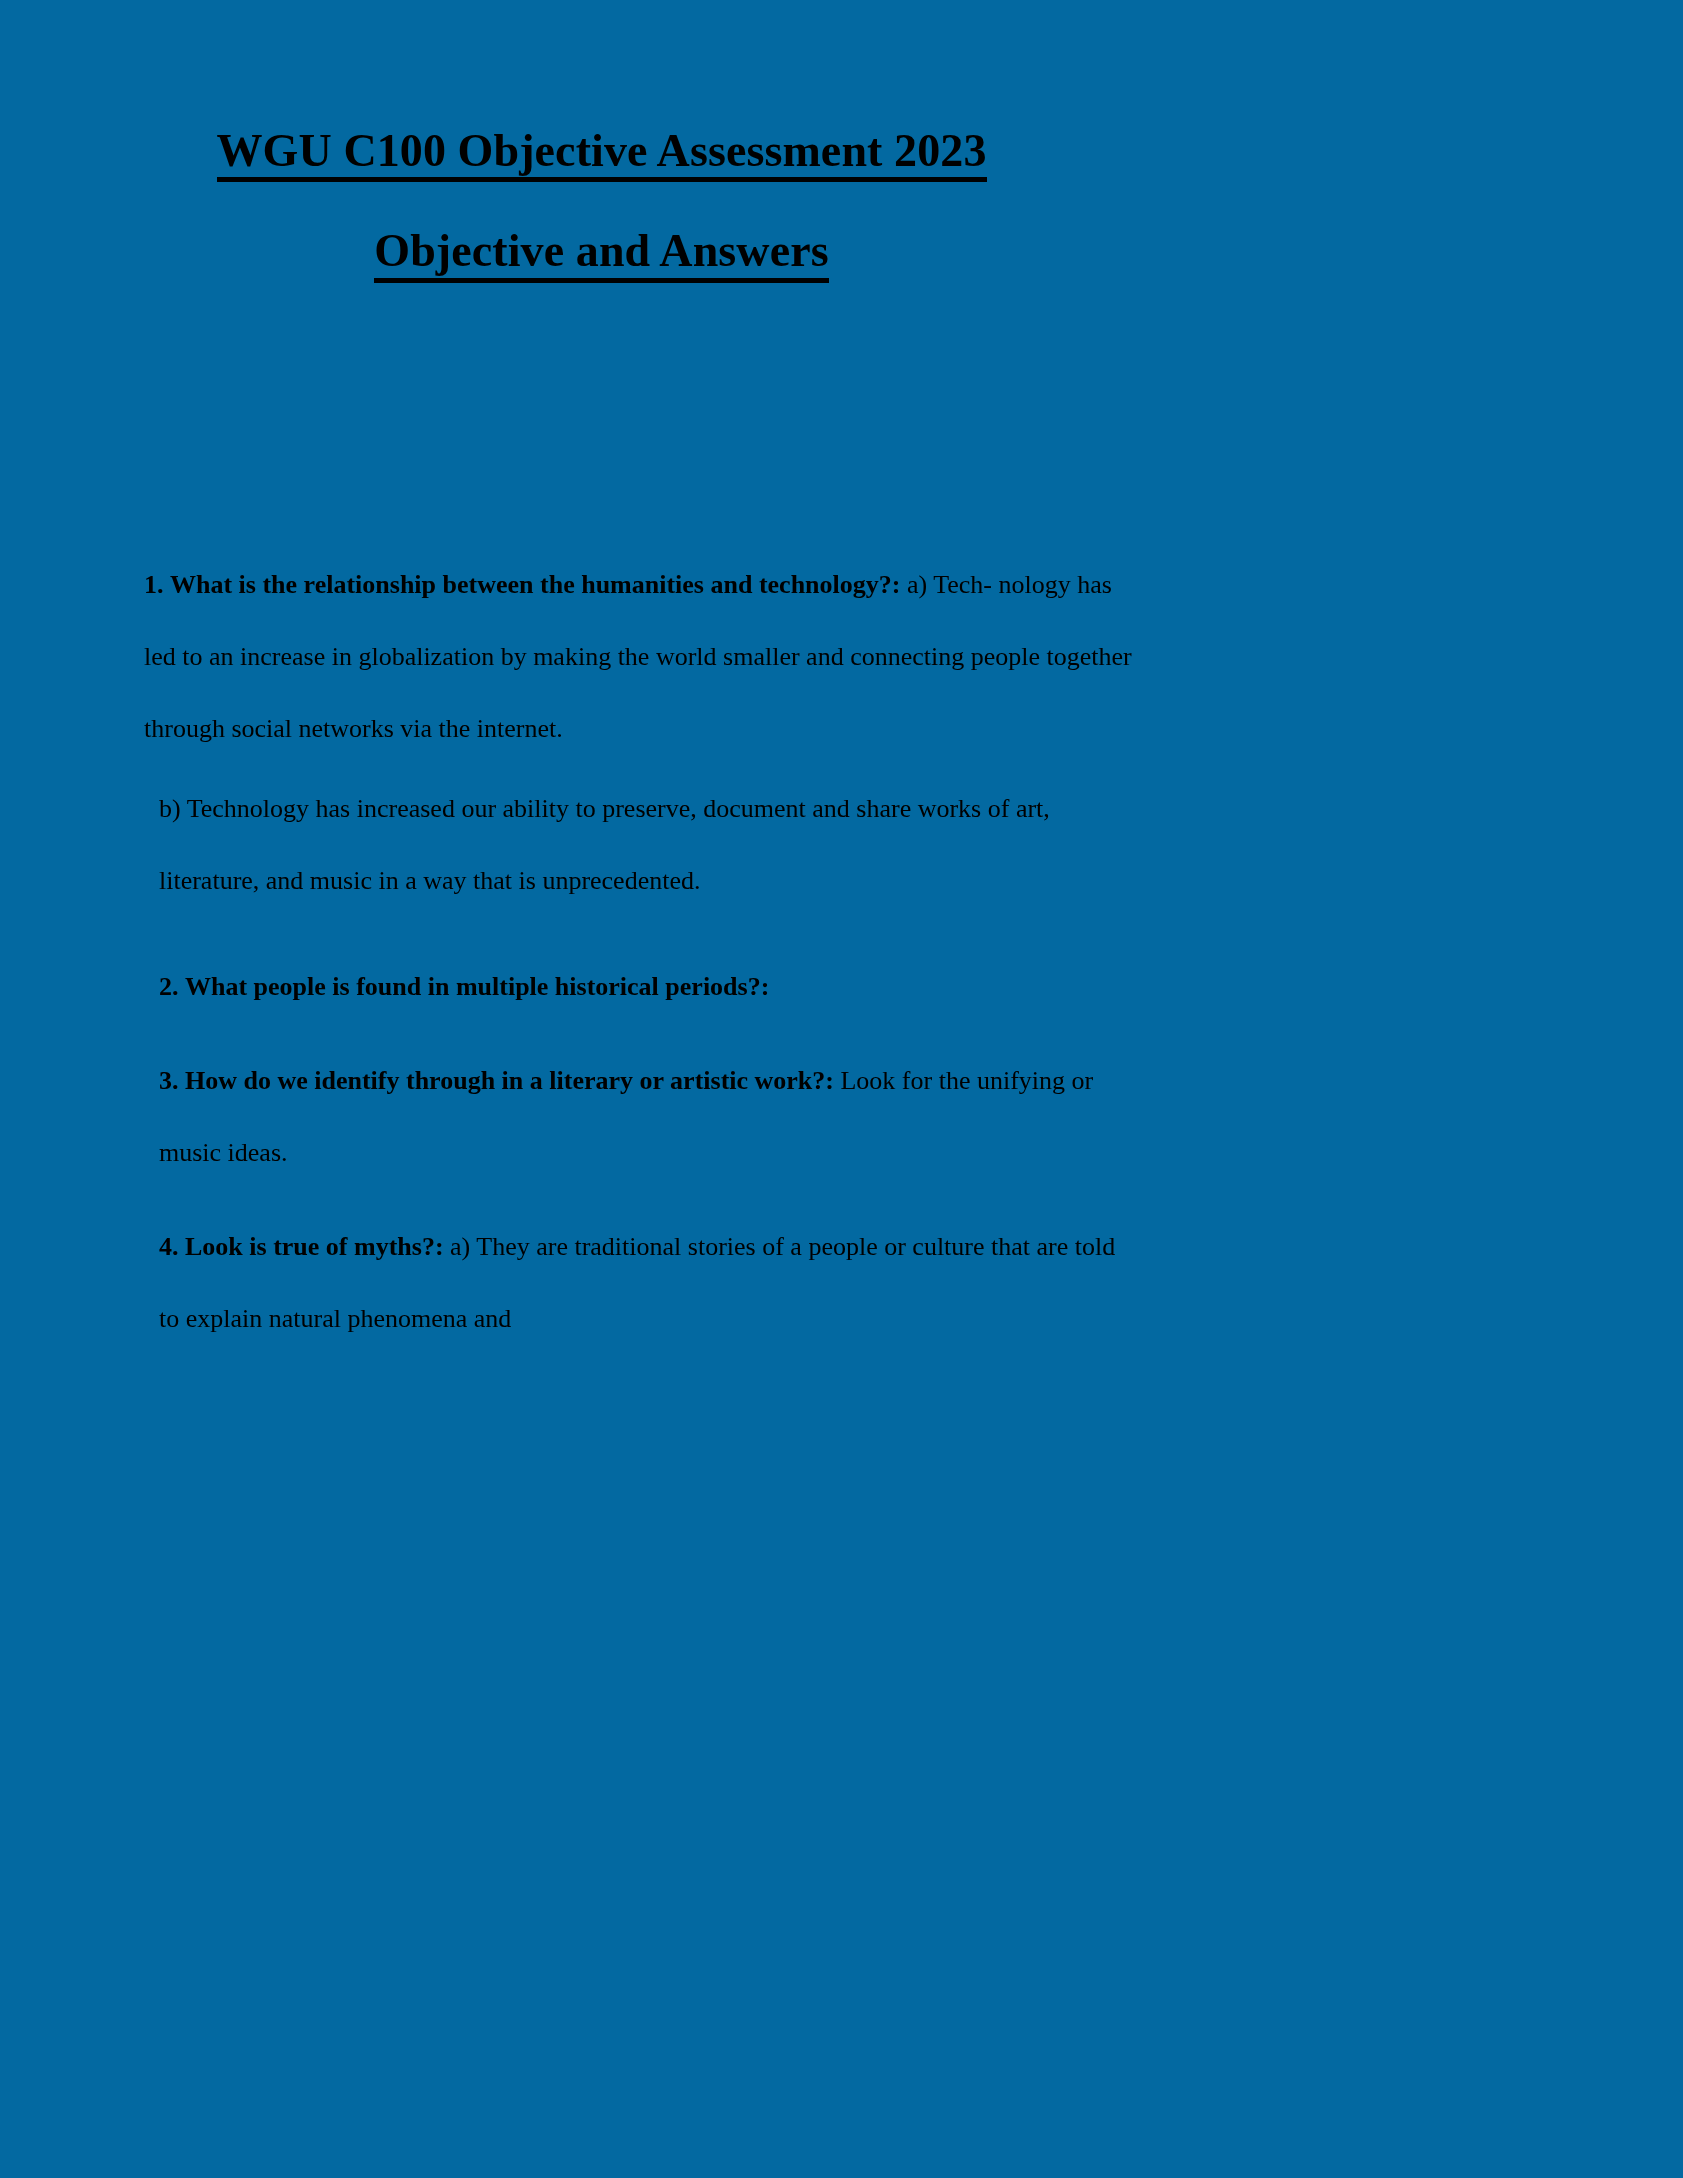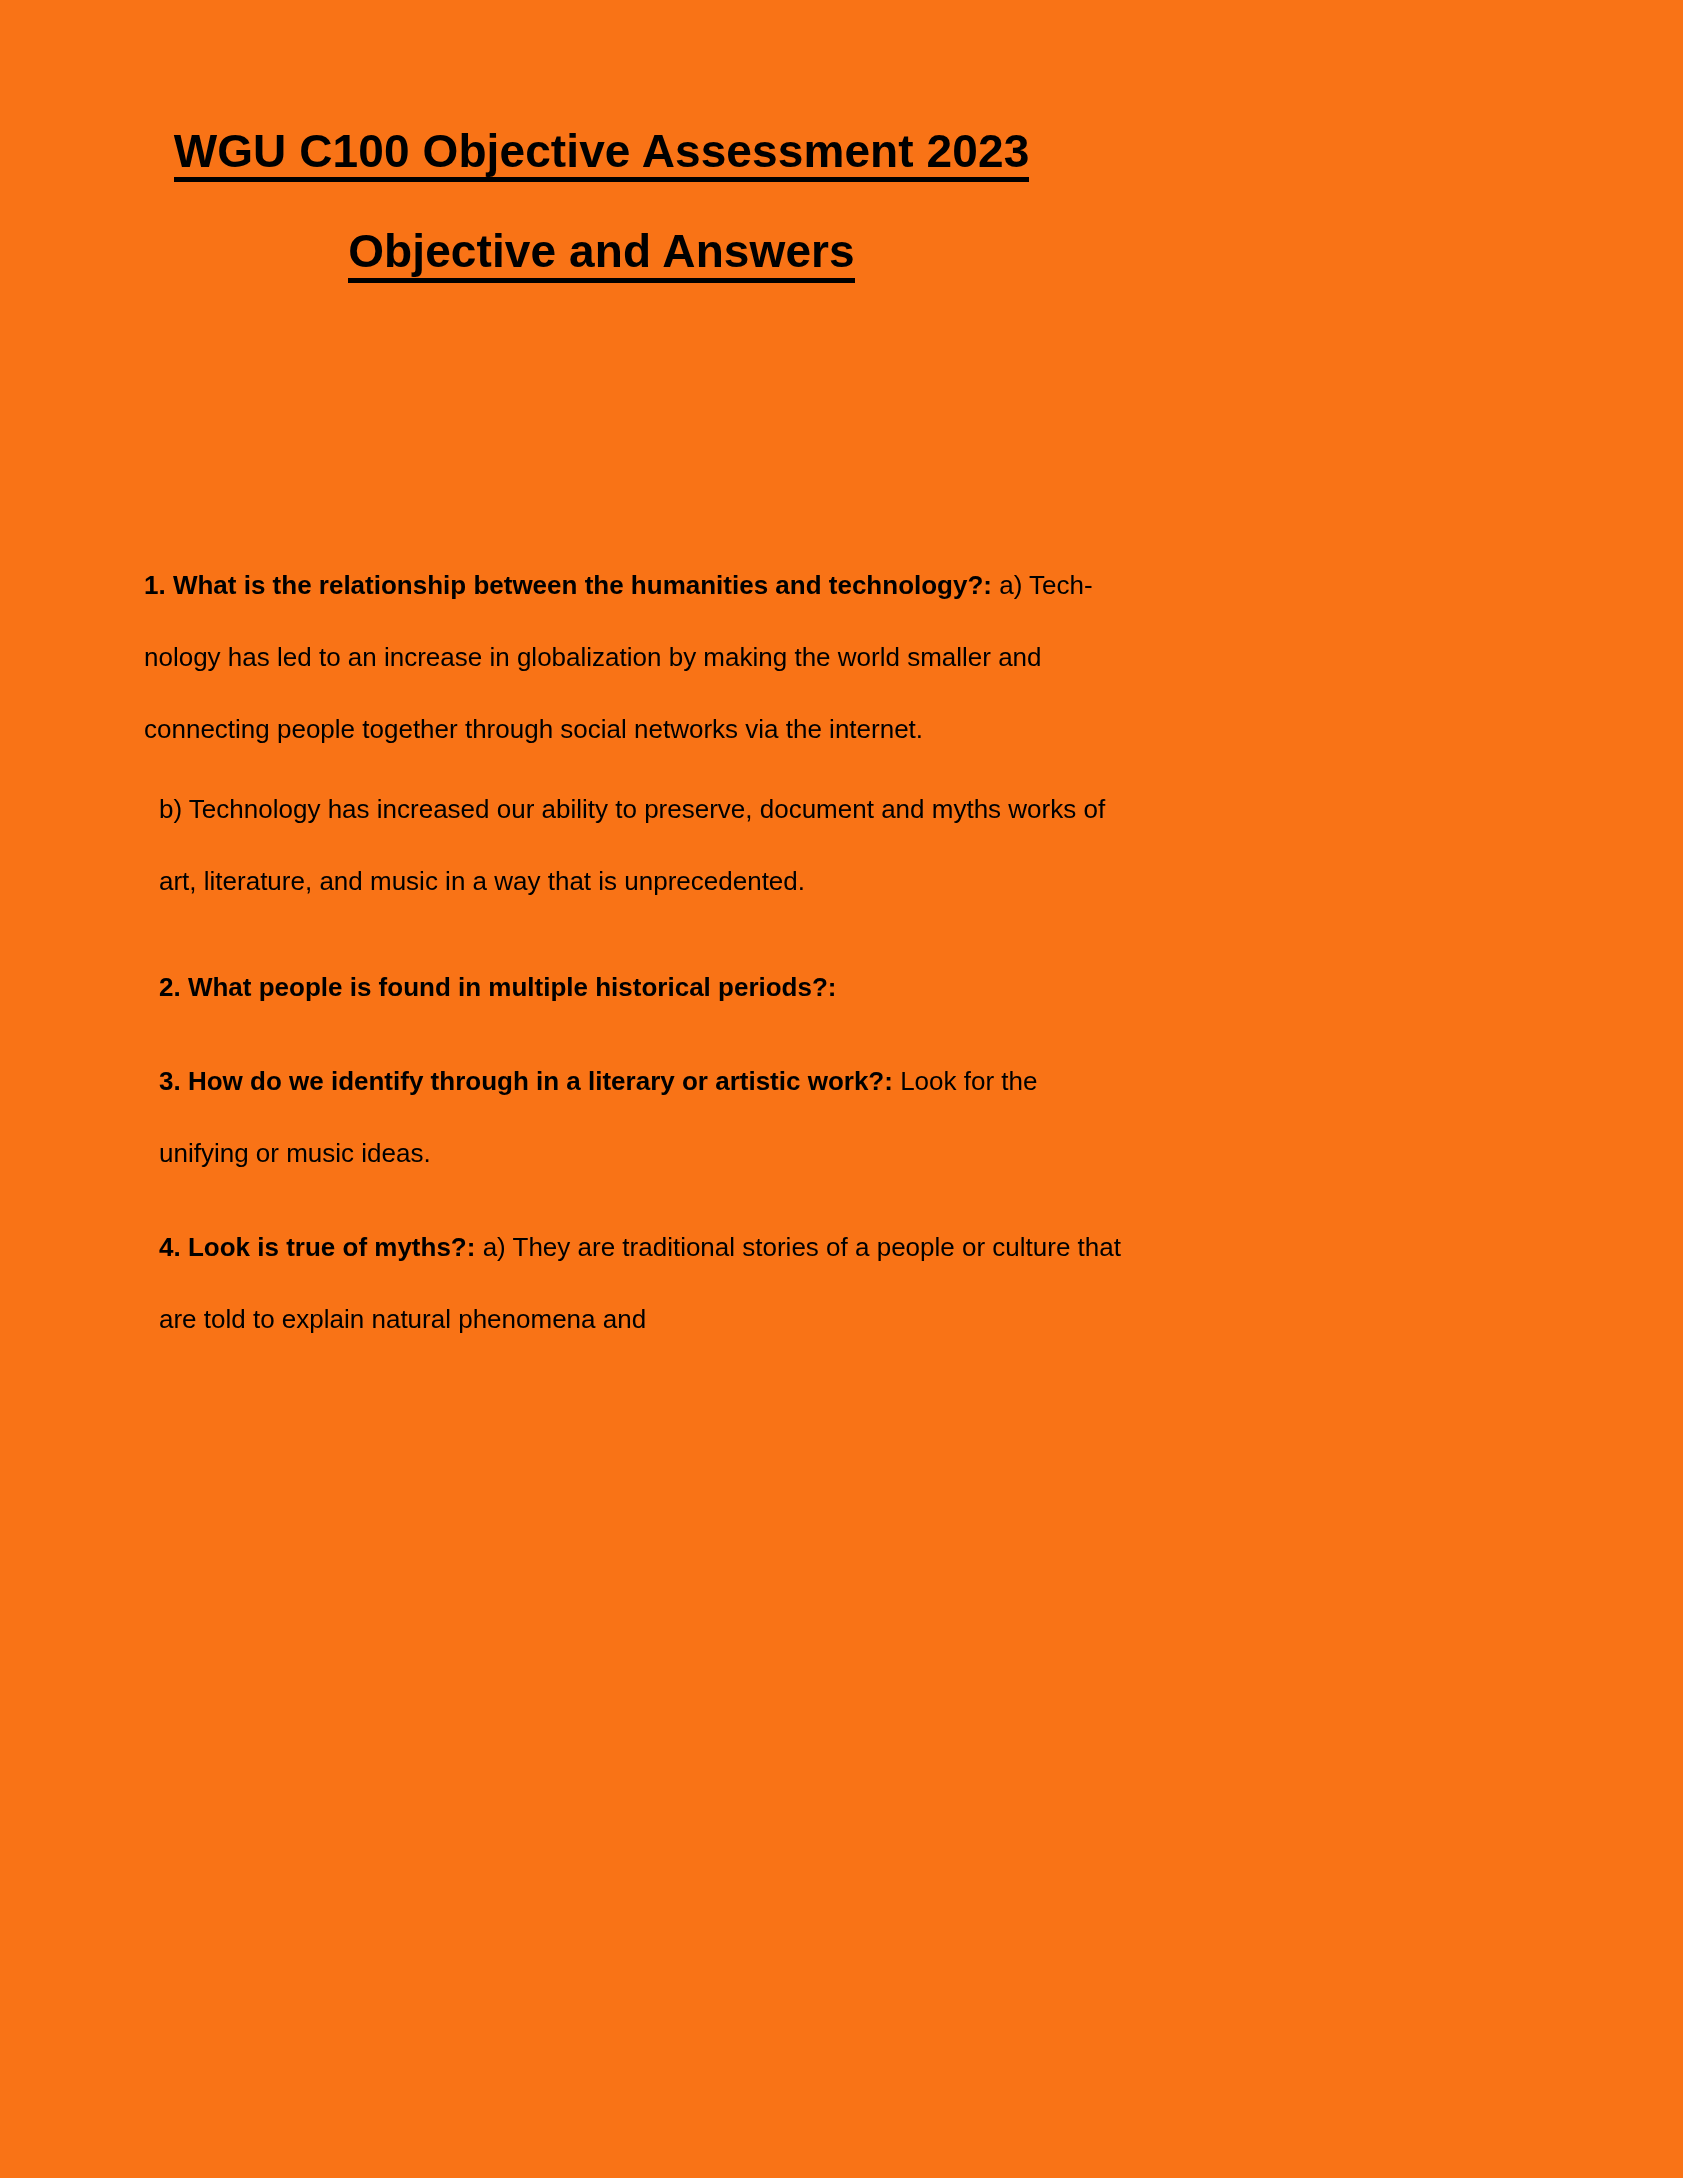--- a/index.html
+++ b/index.html
@@ -6,23 +6,23 @@
   html, body {
     margin: 0;
     padding: 0;
     background: #ffffff;
   }
 
   .page {
     position: relative;
     width: 1683px;
     height: 2178px;
-    background: #f97316;
+    background: #0369a1;
     overflow: hidden;
-    font-family: Liberation Sans, sans-serif;
+    font-family: Liberation Serif, serif;
     color: #000000;
     -webkit-font-smoothing: antialiased;
   }
 
   
   .title-block {
     position: absolute;
     left: 0;
     top: 127px;
     width: 1203px;          
@@ -89,21 +89,21 @@
     <div class="doc-title second">
       <span class="u">Objective and Answers</span>
     </div>
   </div>
 
   <div class="body-block">
 
     <div class="qa-block">
       <p class="para"><span class="q">1.</span> <span class="q">What is the relationship between the humanities and technology?:</span> <span>a) Tech- nology has led to an increase in globalization by making the world smaller and connecting people together through social networks via the internet.</span></p>
       <div class="gap-sm"></div>
-      <p class="para indent">b) Technology has increased our ability to preserve, document and myths works of art, literature, and music in a way that is unprecedented.</p>
+      <p class="para indent">b) Technology has increased our ability to preserve, document and share works of art, literature, and music in a way that is unprecedented.</p>
     </div>
 
     <div class="gap-lg"></div>
 
     <div class="qa-block indent" style="margin-left:15px;">
       <p class="para"><span class="q">2.</span> <span class="q">What people is found in multiple historical periods?:</span></p>
     </div>
 
     <div class="gap-md"></div>
 

